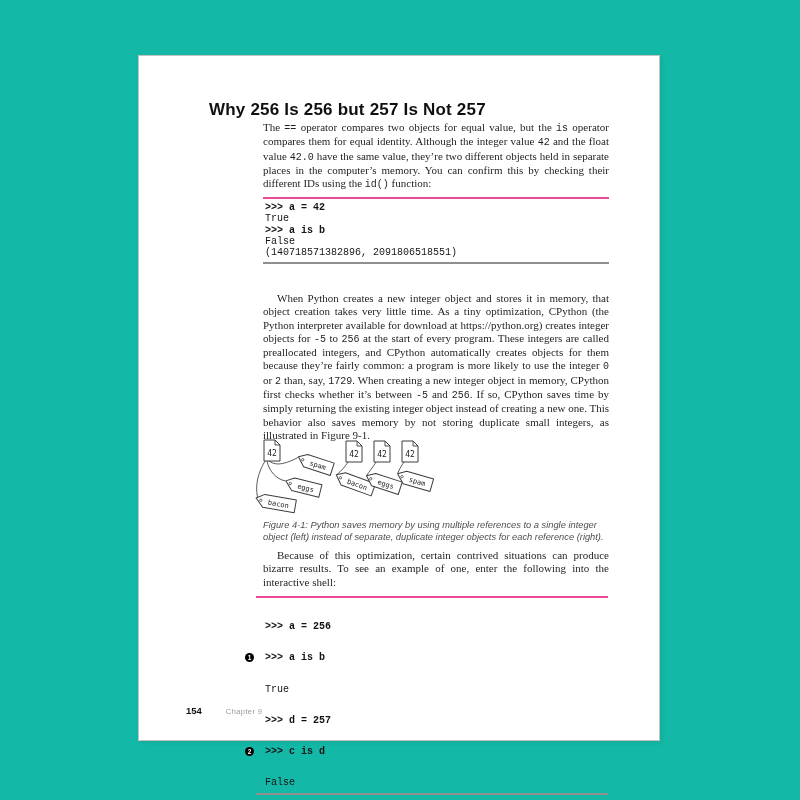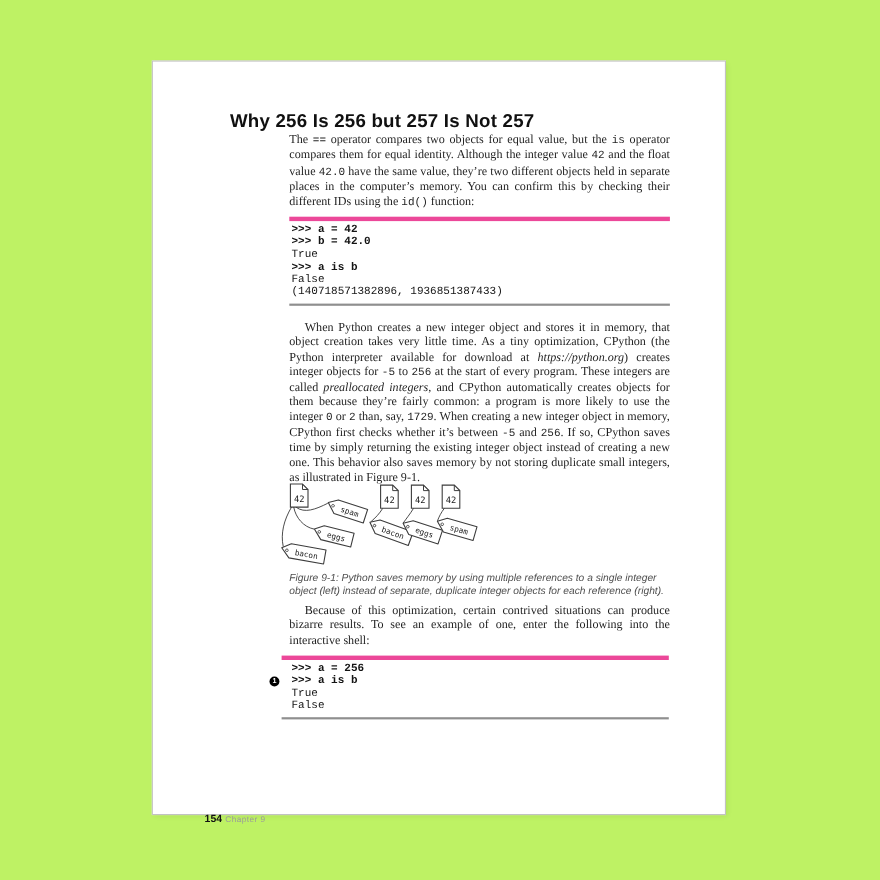--- a/index.html
+++ b/index.html
@@ -1,18 +1,18 @@
 <!DOCTYPE html>
 <html><head>
 <meta charset="utf-8">
 <style>
   * { margin:0; padding:0; box-sizing:border-box; }
   html,body { width:800px; height:800px; }
   body { background:#ffffff; font-family:"Liberation Serif", serif; }
-  .canvas { position:relative; width:800px; height:800px; background:#bef264; overflow:hidden; }
+  .canvas { position:relative; width:800px; height:800px; background:#14b8a6; overflow:hidden; }
 
   .page {
     position:absolute; left:138px; top:55px; width:522px; height:686px;
     background:#ffffff; border:1px solid #c2c2c2;
     box-shadow:2px 2px 5px rgba(0,0,0,0.07);
   }
 
   .heading {
     position:absolute; left:70px; top:44px; width:430px;
     font-family:"Liberation Sans", sans-serif; font-weight:700;
@@ -23,32 +23,32 @@
     position:absolute; left:124px; width:346px;
     font-size:11px; line-height:13.3px; color:#1f1f1f;
     text-align:justify;
   }
   .para.indent { text-indent:14px; }
   #para-1 { top:65px; }
   #para-2 { top:236px; }
   #para-3 { top:493px; }
 
   .seg-code { font-family:"Liberation Mono", monospace; font-size:10px; }
-  .seg-italic { font-style:italic; }
+  .seg-italic { }
 
   .codeblock {
     position:absolute;
     font-family:"Liberation Mono", monospace; font-size:10px; color:#141414;
-    border-top:4px solid #ec4899; border-bottom:2px solid #8f8f8f;
+    border-top:2px solid #ec4899; border-bottom:2px solid #8f8f8f;
     padding:3px 0 4px 0;
   }
   #codeblock-1 { left:124px; top:141px; width:346px; }
   #codeblock-2 { left:117px; top:540px; width:352px; }
   .code-line { position:relative; height:11.3px; line-height:11.3px; white-space:pre; padding-left:2px; }
-  #codeblock-2 .code-line { padding-left:9px; }
+  #codeblock-2 .code-line { padding-left:9px;margin-top:20px; }
   .code-bold { font-weight:700; }
   .marker {
     position:absolute; left:-11px; top:1px; width:9px; height:9px;
     border-radius:50%; background:#000000; color:#ffffff;
     font-family:"Liberation Sans", sans-serif; font-size:6.5px; font-weight:700;
     text-align:center; line-height:9px;
   }
 
   .figure-wrap { position:absolute; left:116px; top:381px; width:350px; height:84px; }
   .doc-shape { fill:#ffffff; stroke:#3c3c3c; stroke-width:1; }
@@ -57,41 +57,40 @@
   .tag-hole  { fill:#ffffff; stroke:#3c3c3c; stroke-width:0.7; }
   .connector { fill:none; stroke:#4a4a4a; stroke-width:0.9; }
   .fig-text  { font-family:"DejaVu Sans Mono", monospace; fill:#1c1c1c; }
 
   .figure-caption {
     position:absolute; left:124px; top:464px; width:348px;
     font-family:"Liberation Sans", sans-serif; font-style:italic;
     font-size:9.3px; line-height:11.5px; color:#4f4f4f;
   }
 
-  .footer { position:absolute; left:47px; top:683px; display:flex; align-items:baseline; gap:3px; }
+  .footer { position:absolute; left:47px; top:649px; display:flex; align-items:baseline; gap:24px; }
   .page-number { font-family:"Liberation Sans", sans-serif; font-weight:700; font-size:9.5px; color:#111111; }
   .chapter-label { font-family:"Liberation Sans", sans-serif; font-size:7.5px; letter-spacing:0.4px; color:#9a9a9a; }
 </style>
 </head>
 <body>
 
 <div class="canvas">
   <div class="page">
 
     <h1 class="heading">Why 256 Is 256 but 257 Is Not 257</h1>
 
     <p class="para" id="para-1"><span>The </span><span class="seg-code">==</span><span> operator compares two objects for equal value, but the </span><span class="seg-code">is</span><span> operator compares them for equal identity. Although the integer value </span><span class="seg-code">42</span><span> and the float value </span><span class="seg-code">42.0</span><span> have the same value, they’re two different objects held in separate places in the computer’s memory. You can confirm this by checking their different IDs using the </span><span class="seg-code">id()</span><span> function:</span></p>
 
     <div class="codeblock" id="codeblock-1">
         <div class="code-line code-bold"><span>&gt;&gt;&gt; a = 42</span></div>
-        <div class="code-line code-bold"><span>&gt;&gt;&gt; b = 42.0</span></div>
         <div class="code-line"><span>True</span></div>
         <div class="code-line code-bold"><span>&gt;&gt;&gt; a is b</span></div>
         <div class="code-line"><span>False</span></div>
-        <div class="code-line"><span>(140718571382896, 1936851387433)</span></div>
+        <div class="code-line"><span>(140718571382896, 2091806518551)</span></div>
       </div>
 
     <p class="para indent" id="para-2"><span>When Python creates a new integer object and stores it in memory, that object creation takes very little time. As a tiny optimization, CPython (the Python interpreter available for download at </span><span class="seg-italic">https://python.org</span><span>) creates integer objects for </span><span class="seg-code">-5</span><span> to </span><span class="seg-code">256</span><span> at the start of every program. These integers are called </span><span class="seg-italic">preallocated integers</span><span>, and CPython automatically creates objects for them because they’re fairly common: a program is more likely to use the integer </span><span class="seg-code">0</span><span> or </span><span class="seg-code">2</span><span> than, say, </span><span class="seg-code">1729</span><span>. When creating a new integer object in memory, CPython first checks whether it’s between </span><span class="seg-code">-5</span><span> and </span><span class="seg-code">256</span><span>. If so, CPython saves time by simply returning the existing integer object instead of creating a new one. This behavior also saves memory by not storing duplicate small integers, as illustrated in Figure 9-1.</span></p>
 
     <div class="figure-wrap">
       <svg width="350" height="84" viewBox="0 0 350 84">
 
         <g>
           <path class="connector" d="M14,24 C22,30 32,26 43,20.5"></path>
           <path class="connector" d="M12,24 C14,34 21,42 30.5,44"></path>
@@ -153,28 +152,30 @@
           </g>
           <g transform="translate(144,32) rotate(16)">
             <polygon class="tag-shape" points="0,5 8,0 36,0 36,13 8,13"></polygon>
             <circle class="tag-hole" cx="5" cy="6.5" r="1.2"></circle>
             <text class="fig-text" x="21" y="9.5" text-anchor="middle" font-size="7">spam</text>
           </g>
         </g>
       </svg>
     </div>
 
-    <p class="figure-caption">Figure 9-1: Python saves memory by using multiple references to a single integer object (left) instead of separate, duplicate integer objects for each reference (right).</p>
+    <p class="figure-caption">Figure 4-1: Python saves memory by using multiple references to a single integer object (left) instead of separate, duplicate integer objects for each reference (right).</p>
 
     <p class="para indent" id="para-3"><span>Because of this optimization, certain contrived situations can produce bizarre results. To see an example of one, enter the following into the interactive shell:</span></p>
 
     <div class="codeblock" id="codeblock-2">
         <div class="code-line code-bold"><span>&gt;&gt;&gt; a = 256</span></div>
         <div class="code-line code-bold"><span class="marker">1</span><span>&gt;&gt;&gt; a is b</span></div>
         <div class="code-line"><span>True</span></div>
+        <div class="code-line code-bold"><span>&gt;&gt;&gt; d = 257</span></div>
+        <div class="code-line code-bold"><span class="marker">2</span><span>&gt;&gt;&gt; c is d</span></div>
         <div class="code-line"><span>False</span></div>
       </div>
 
     <div class="footer">
       <span class="page-number">154</span>
       <span class="chapter-label">Chapter 9</span>
     </div>
 
   </div>
 </div>

